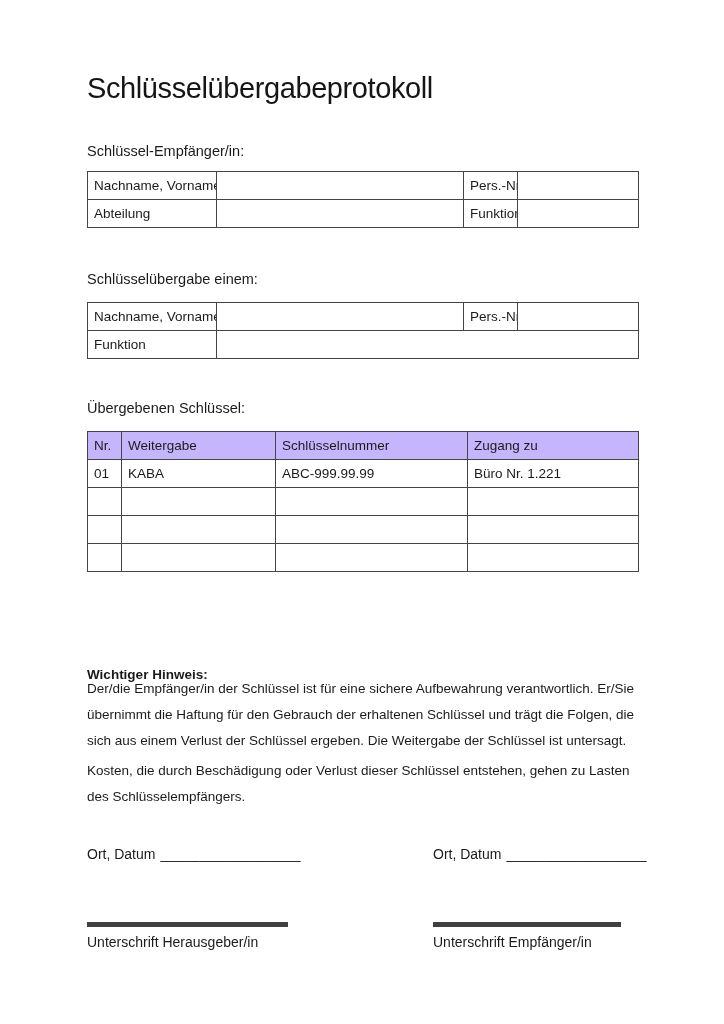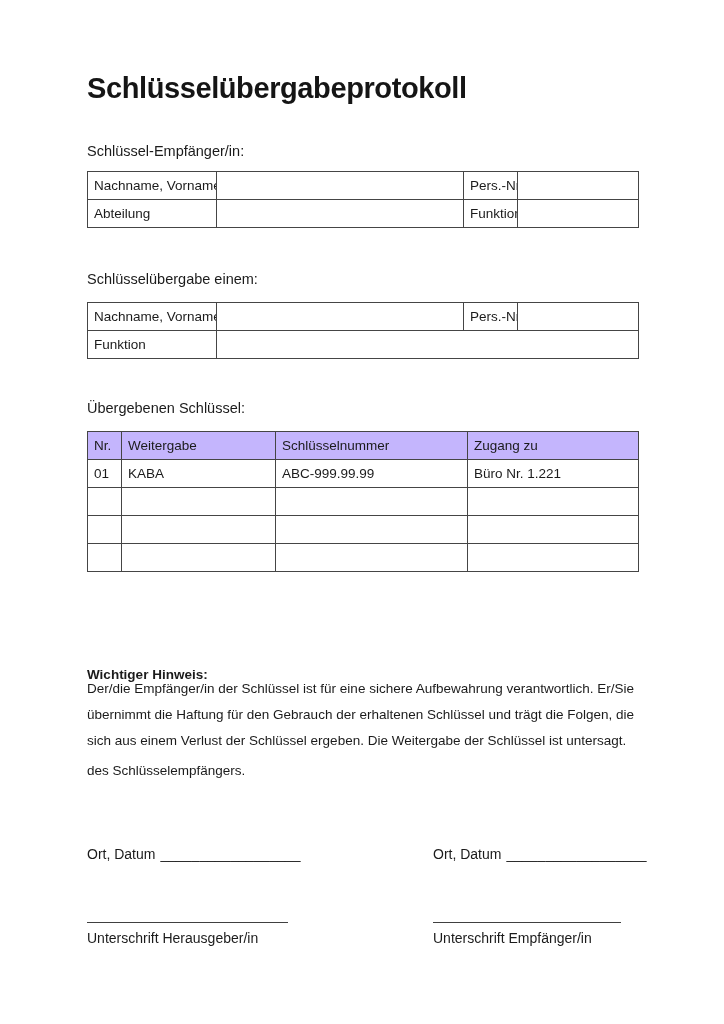--- a/index.html
+++ b/index.html
@@ -10,21 +10,21 @@
     background:#ffffff;
     font-family:"Liberation Sans","DejaVu Sans",sans-serif;
     color:#1b1b1b;
     overflow:hidden;
   }
   .abs { position:absolute; }
 
   #title {
     left:87px; top:71px;
     font-size:29px; line-height:34px;
-    font-weight:700; letter-spacing:-0.4px;
+    font-weight:400; letter-spacing:-0.4px;
     color:#151515;
   }
 
   .section-heading { font-size:14.5px; line-height:18px; font-weight:400; }
   #heading-recipient { left:87px; top:142px; }
   #heading-issuer    { left:87px; top:270px; }
   #heading-keys      { left:87px; top:399px; }
 
   table.form-table {
     border-collapse:collapse;
@@ -55,21 +55,21 @@
   .para { font-size:13.5px; line-height:26px; }
   .para .text-line { white-space:nowrap; }
   #para1 { left:87px; top:676px; }
   #para2 { left:87px; top:758px; }
 
   .date-row { font-size:14px; line-height:18px; white-space:nowrap; }
   #date-left  { left:87px;  top:845px; }
   #date-right { left:433px; top:845px; }
   .blank-line { margin-left:5px; letter-spacing:0; }
 
-  .sig-block { border-top:1px solid #404040; padding-top:6px; }
+  .sig-block { border-top:5px solid #404040; padding-top:6px; }
   .sig-label { font-size:14px; line-height:18px; }
   #sig-left  { left:87px;  top:922px; width:201px; }
   #sig-right { left:433px; top:922px; width:188px; }
 </style>
 </head>
 <body>
 
 <div class="page">
 
   <h1 id="title" class="abs">Schlüsselübergabeprotokoll</h1>
@@ -164,20 +164,21 @@
     </tbody>
   </table>
 
   <div id="notice-heading" class="abs">Wichtiger Hinweis:</div>
   <div id="para1" class="abs para">
     <div class="text-line">Der/die Empfänger/in der Schlüssel ist für eine sichere Aufbewahrung verantwortlich. Er/Sie</div>
     <div class="text-line">übernimmt die Haftung für den Gebrauch der erhaltenen Schlüssel und trägt die Folgen, die</div>
     <div class="text-line">sich aus einem Verlust der Schlüssel ergeben. Die Weitergabe der Schlüssel ist untersagt.</div>
   </div>
   <div id="para2" class="abs para">
+    <div class="text-line">Kosten, die durch Beschädigung oder Verlust dieser Schlüssel entstehen, gehen zu Lasten</div>
     <div class="text-line">des Schlüsselempfängers.</div>
   </div>
 
   <div id="date-left" class="abs date-row">
     <span>Ort, Datum</span><span class="blank-line">__________________</span>
   </div>
   <div id="date-right" class="abs date-row">
     <span>Ort, Datum</span><span class="blank-line">__________________</span>
   </div>
 

